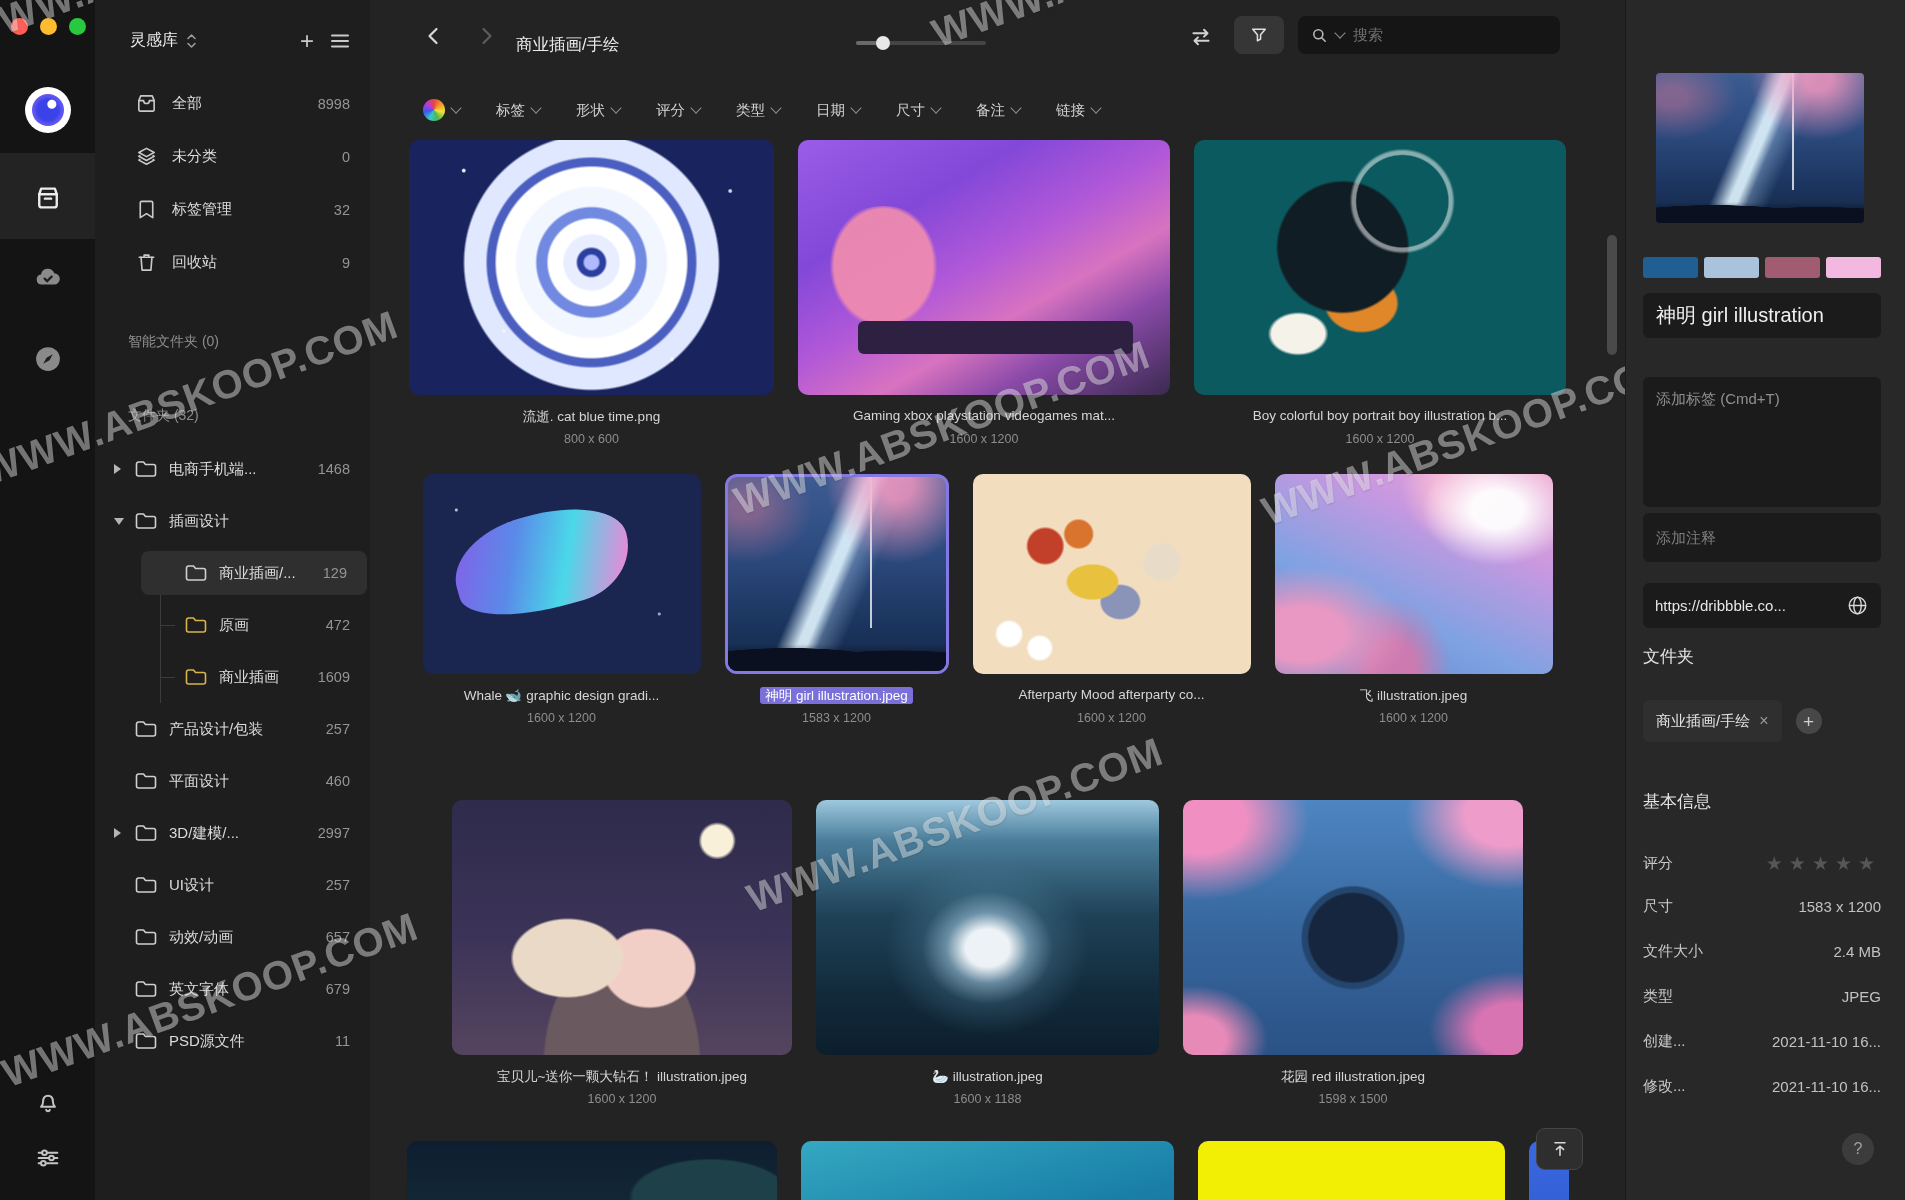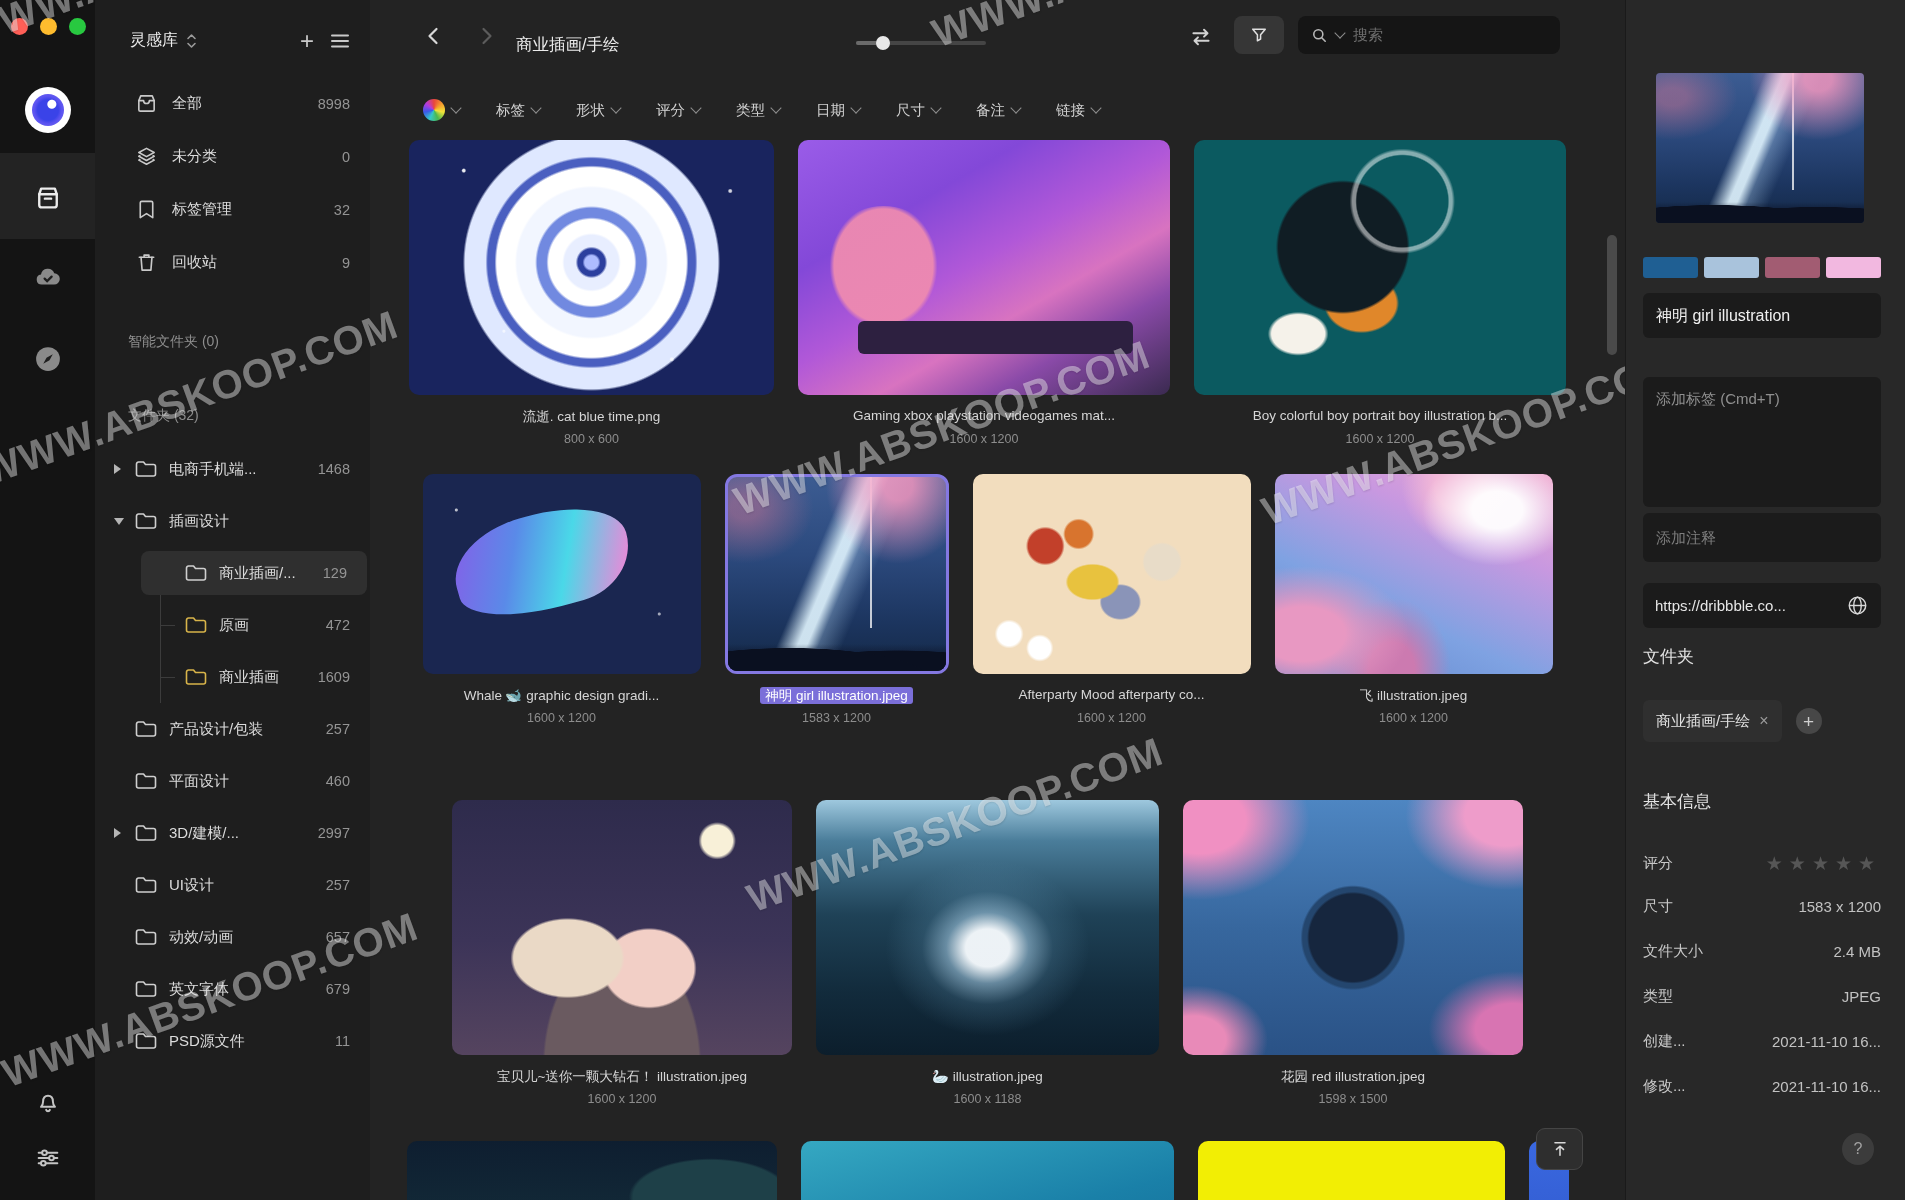--- a/index.html
+++ b/index.html
@@ -152,21 +152,21 @@
   .art-tech{background:linear-gradient(165deg,#35a8c2 0%,#1a80a8 45%,#0e5e8a 100%);}
   .art-yellow{background:radial-gradient(ellipse at 45% 155%, #d06a30 0 42%, #e88848 43% 48%, transparent 49%), #f2ee04;}
   .art-bluesliver{background:linear-gradient(180deg,#3a68e0,#2a50c0);}
   
   .panel{position:absolute;left:1625px;top:0;width:280px;height:1200px;background:#282828;border-left:1px solid #1a1a1a;
       box-sizing:border-box;z-index:40;}
   .p-preview{position:absolute;left:30px;top:73px;width:208px;height:150px;border-radius:4px;}
   .p-palette{position:absolute;left:17px;top:257px;display:flex;gap:6px;}
   .swatch{width:55px;height:21px;border-radius:3px;}
   .p-box{position:absolute;left:17px;width:238px;background:#1b1b1b;border-radius:6px;box-sizing:border-box;}
-  .p-title{top:293px;height:45px;line-height:45px;padding:0 13px;font-size:16px;color:#f0f0f0;white-space:nowrap;overflow:hidden;}
+  .p-title{top:293px;height:45px;line-height:45px;padding:0 13px;font-size:20px;color:#f0f0f0;white-space:nowrap;overflow:hidden;}
   .p-tags{top:377px;height:130px;padding:13px;font-size:15px;color:#909090;}
   .p-note{top:513px;height:49px;line-height:49px;padding:0 13px;font-size:15px;color:#7d7d7d;}
   .p-link{top:583px;height:45px;display:flex;align-items:center;padding:0 12px;}
   .p-link .url{flex:1;font-size:15px;color:#e6e6e6;white-space:nowrap;overflow:hidden;}
   .p-h3{position:absolute;left:17px;font-size:17px;color:#e2e2e2;font-weight:500;margin:0;}
   .chip-row{position:absolute;left:17px;top:700px;display:flex;align-items:center;}
   .chip{display:inline-flex;align-items:center;height:42px;padding:0 13px;background:#2f2f2f;border-radius:6px;font-size:15px;color:#e4e4e4;}
   .chip .x{margin-left:9px;color:#9a9a9a;font-size:16px;}
   .plus-btn{width:26px;height:26px;margin-left:14px;border-radius:50%;background:#474747;color:#cfcfcf;
       display:flex;align-items:center;justify-content:center;font-size:19px;line-height:1;}

